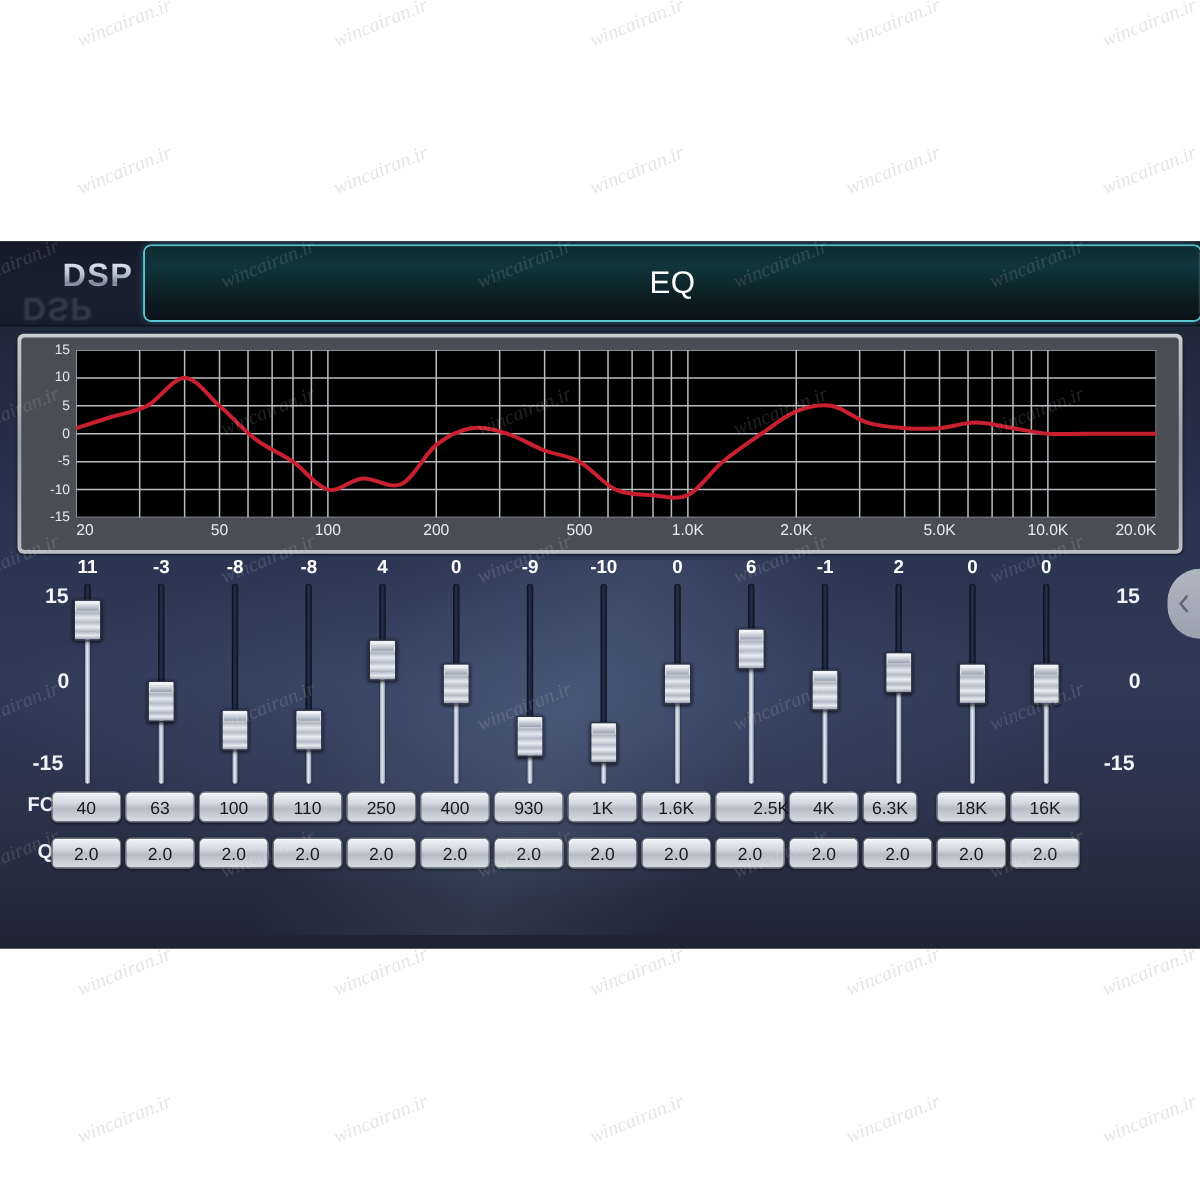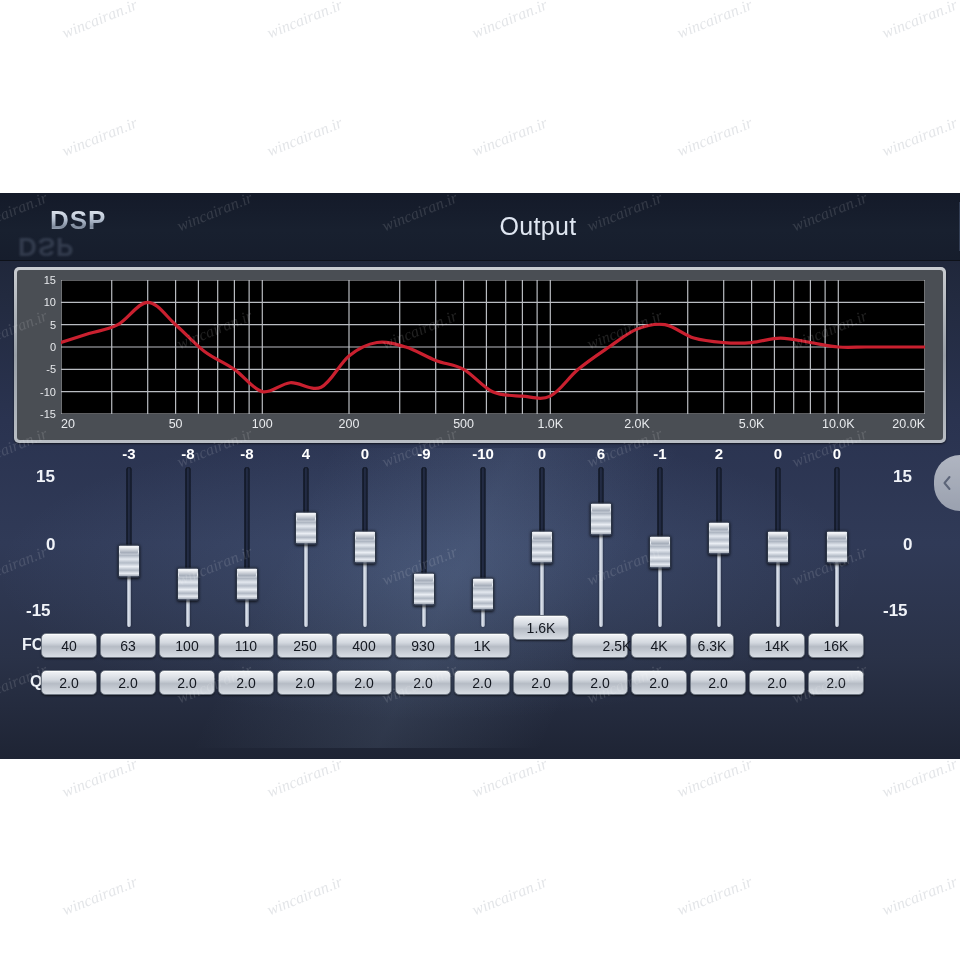--- a/index.html
+++ b/index.html
@@ -105,22 +105,23 @@
   <div id="panel">
     <div class="sheen"></div>
     <div class="sheen2"></div>
 
     <div id="header">
       <div class="logo">
         <div class="l1">DSP</div>
         <div class="l2">DSP</div>
       </div>
       <div class="tabs" id="tabs">
-          <div class="tab">
-            <span class="tlab">Output</span>
+          <div class="tab active">
+            <span class="tabbg"></span>
+            <span class="tlab">EQ</span>
             <span class="sep"></span>
           </div>
         </div>
       <div class="hdrline"></div>
     </div>
 
     <div id="graphwrap">
       <div id="graphinner">
         <div id="plot">
           <svg id="plotsvg" width="100%" height="100%" viewBox="0 0 870 140" preserveAspectRatio="none">
@@ -165,20 +166,30 @@
       </div>
     </div>
 
     <div id="sliders">
       <div class="scaleTxt" style="left:36px;top:22px;">15</div>
       <div class="scaleTxt" style="left:46px;top:90px;">0</div>
       <div class="scaleTxt" style="left:26px;top:156px;">-15</div>
       <div class="scaleTxt" style="left:893px;top:22px;">15</div>
       <div class="scaleTxt" style="left:903px;top:90px;">0</div>
       <div class="scaleTxt" style="left:883px;top:156px;">-15</div>
+    <div class="sl" style="left: 41px;">
+          <div class="val">11</div>
+          <div class="trackbox">
+            <div class="trk dark" style="top:0px;height:14.7px;"></div>
+            <div class="trk light" style="top:42.7px;height:117.3px;"></div>
+            <div class="thumb" style="top:28.7px;">
+              <span class="cap"></span>
+            </div>
+          </div>
+        </div>
         <div class="sl" style="left: 100px;">
           <div class="val">-3</div>
           <div class="trackbox">
             <div class="trk dark" style="top:0px;height:80.0px;"></div>
             <div class="trk light" style="top:108.0px;height:52.0px;"></div>
             <div class="thumb" style="top:94.0px;">
               <span class="cap"></span>
             </div>
           </div>
         </div>
@@ -348,21 +359,21 @@
         </div>
         <div class="cell" style="left: 395px; top: 477px; width: 56px;">
           <span>2.0</span>
         </div>
         <div class="cell" style="left: 454px; top: 440px; width: 56px;">
           <span>1K</span>
         </div>
         <div class="cell" style="left: 454px; top: 477px; width: 56px;">
           <span>2.0</span>
         </div>
-        <div class="cell" style="left: 513px; top: 422px; width: 56px;">
+        <div class="cell" style="left: 513px; top: 440px; width: 56px;">
           <span>1.6K</span>
         </div>
         <div class="cell" style="left: 513px; top: 477px; width: 56px;">
           <span>2.0</span>
         </div>
         <div class="cell" style="left: 572px; top: 440px; width: 56px; padding-left: 34px;">
           <span>2.5K</span>
         </div>
         <div class="cell" style="left: 572px; top: 477px; width: 56px;">
           <span>2.0</span>
@@ -373,21 +384,21 @@
         <div class="cell" style="left: 631px; top: 477px; width: 56px;">
           <span>2.0</span>
         </div>
         <div class="cell" style="left: 690px; top: 440px; width: 44px;">
           <span>6.3K</span>
         </div>
         <div class="cell" style="left: 690px; top: 477px; width: 56px;">
           <span>2.0</span>
         </div>
         <div class="cell" style="left: 749px; top: 440px; width: 56px;">
-          <span>14K</span>
+          <span>18K</span>
         </div>
         <div class="cell" style="left: 749px; top: 477px; width: 56px;">
           <span>2.0</span>
         </div>
         <div class="cell" style="left: 808px; top: 440px; width: 56px;">
           <span>16K</span>
         </div>
         <div class="cell" style="left: 808px; top: 477px; width: 56px;">
           <span>2.0</span>
         </div>

